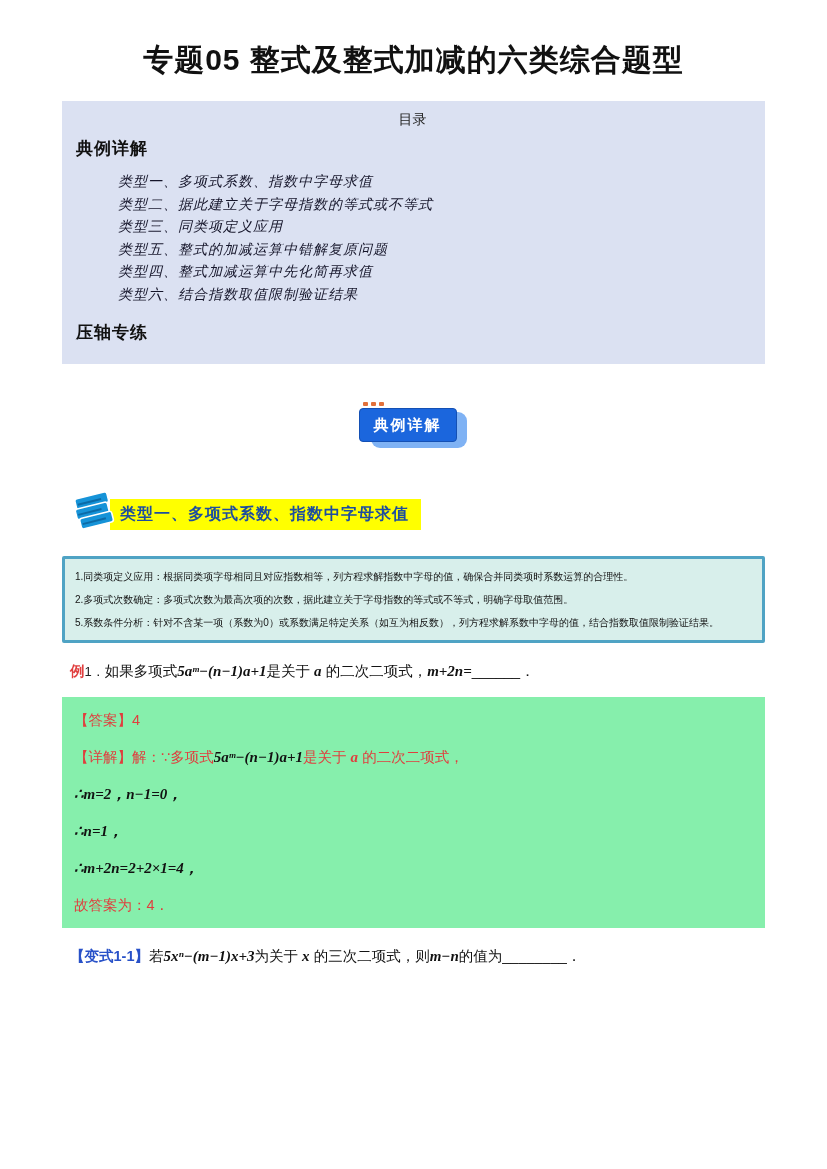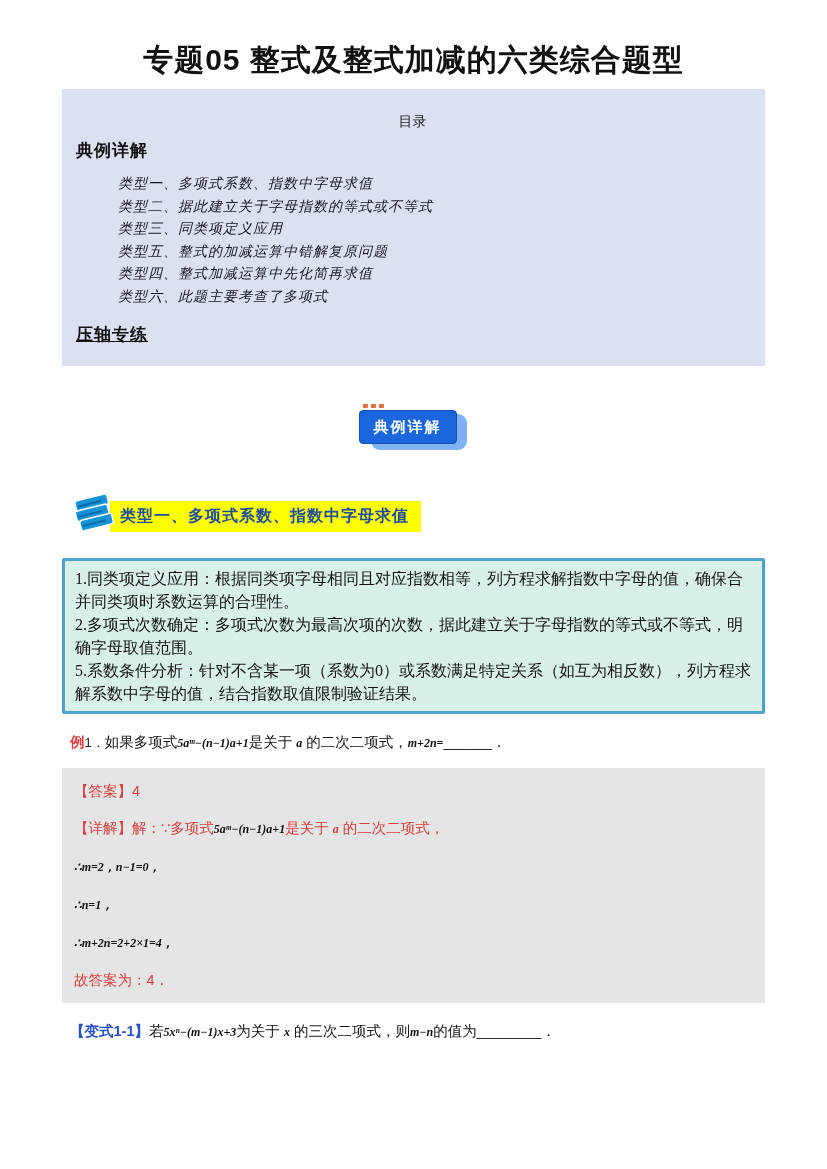--- a/index.html
+++ b/index.html
@@ -19,23 +19,23 @@
     text-align: center;
     font-size: 30px;
     font-weight: bold;
     color: #111111;
     letter-spacing: 1px;
     font-family: "Liberation Sans", "DejaVu Sans", sans-serif;
   }
 
   
   .toc-box {
-    margin-top: 8px;
+    margin-top: 20px;
     background: #dbe1f2;
-    padding: 20px 16px 18px 14px;
+    padding: 6px 16px 18px 14px;
   }
   .toc-header {
     text-align: center;
     font-size: 14px;
     color: #222222;
     margin: 4px 0 8px;
   }
   .toc-section {
     font-size: 17px;
     font-weight: bold;
@@ -45,21 +45,21 @@
   }
   .toc-items { margin-left: 42px; }
   .toc-item {
     font-family: "DejaVu Serif", "Liberation Serif", serif;
     font-style: italic;
     font-size: 14px;
     line-height: 22.5px;
     color: #15152a;
     letter-spacing: 1px;
   }
-  .toc-section.last { margin: 16px 0 2px; text-decoration: underline; }
+  .toc-section.last { margin: 16px 0 2px; }
 
   
   .badge-row {
     display: flex;
     justify-content: center;
     margin-top: 38px;
     height: 50px;
   }
   .badge { position: relative; width: 110px; height: 48px; }
   .badge-shadow {
@@ -104,49 +104,48 @@
 
   
   .tips-box {
     margin-top: 16px;
     border: 3px solid #4fa3c4;
     background: #d8efeb;
     padding: 6px 10px;
     border-radius: 2px;
   }
   .tips-box p {
-    font-size: 16px;
+    font-size: 10px;
     line-height: 23px;
     color: #141414;
-    font-family: Liberation Serif, serif;
   }
 
   
   .example-line {
     margin: 17px 0 0 8px;
     font-size: 14.5px;
     line-height: 22px;
     color: #141414;
   }
   .red { color: #e03e3e; }
   .bold { font-weight: bold; }
   .math {
     font-family: "Liberation Serif", "DejaVu Serif", serif;
     font-weight: bold;
     font-style: italic;
-    font-size: 12px;
+    font-size: 15px;
     color: #111111;
   }
   .math.red-math { color: #e03e3e; }
   .example-num { font-size: 13px; color: #222222; }
 
   
   .solution-block {
     margin-top: 14px;
-    background: #e5e5e5;
+    background: #86efac;
     padding: 12px 12px 8px;
   }
   .solution-block p {
     font-size: 14.5px;
     line-height: 22px;
     margin-bottom: 15px;
   }
   .solution-block p:last-child { margin-bottom: 4px; }
 
   
@@ -166,21 +165,21 @@
 
   <div class="toc-box">
     <div class="toc-header">目录</div>
     <div class="toc-section">典例详解</div>
     <div class="toc-items">
       <div class="toc-item">类型一、多项式系数、指数中字母求值</div>
       <div class="toc-item">类型二、据此建立关于字母指数的等式或不等式</div>
       <div class="toc-item">类型三、同类项定义应用</div>
       <div class="toc-item">类型五、整式的加减运算中错解复原问题</div>
       <div class="toc-item">类型四、整式加减运算中先化简再求值</div>
-      <div class="toc-item">类型六、此题主要考查了多项式</div>
+      <div class="toc-item">类型六、结合指数取值限制验证结果</div>
     </div>
     <div class="toc-section last">压轴专练</div>
   </div>
 
   <div class="badge-row">
     <div class="badge">
       <span class="badge-dots">
           <i></i>
           <i></i>
           <i></i>

